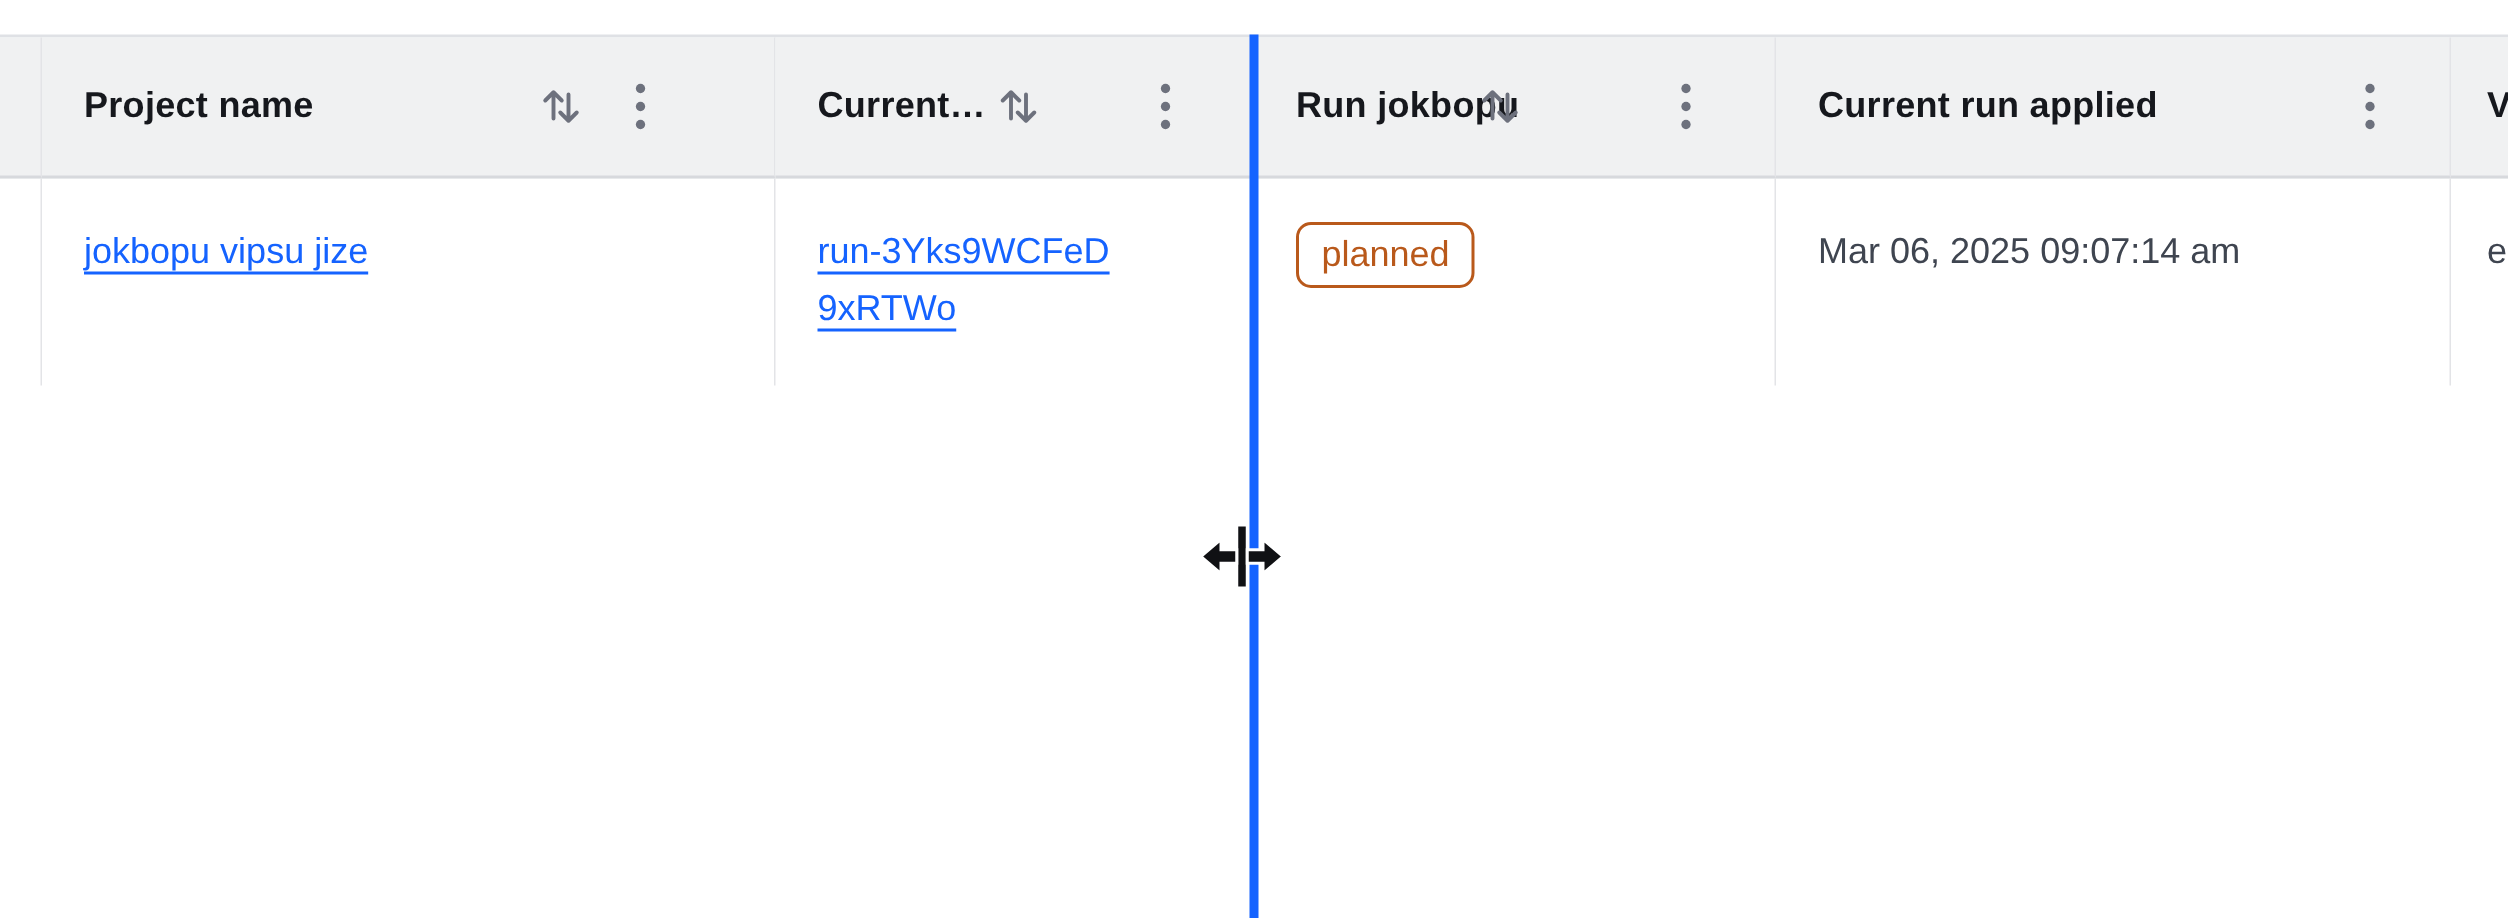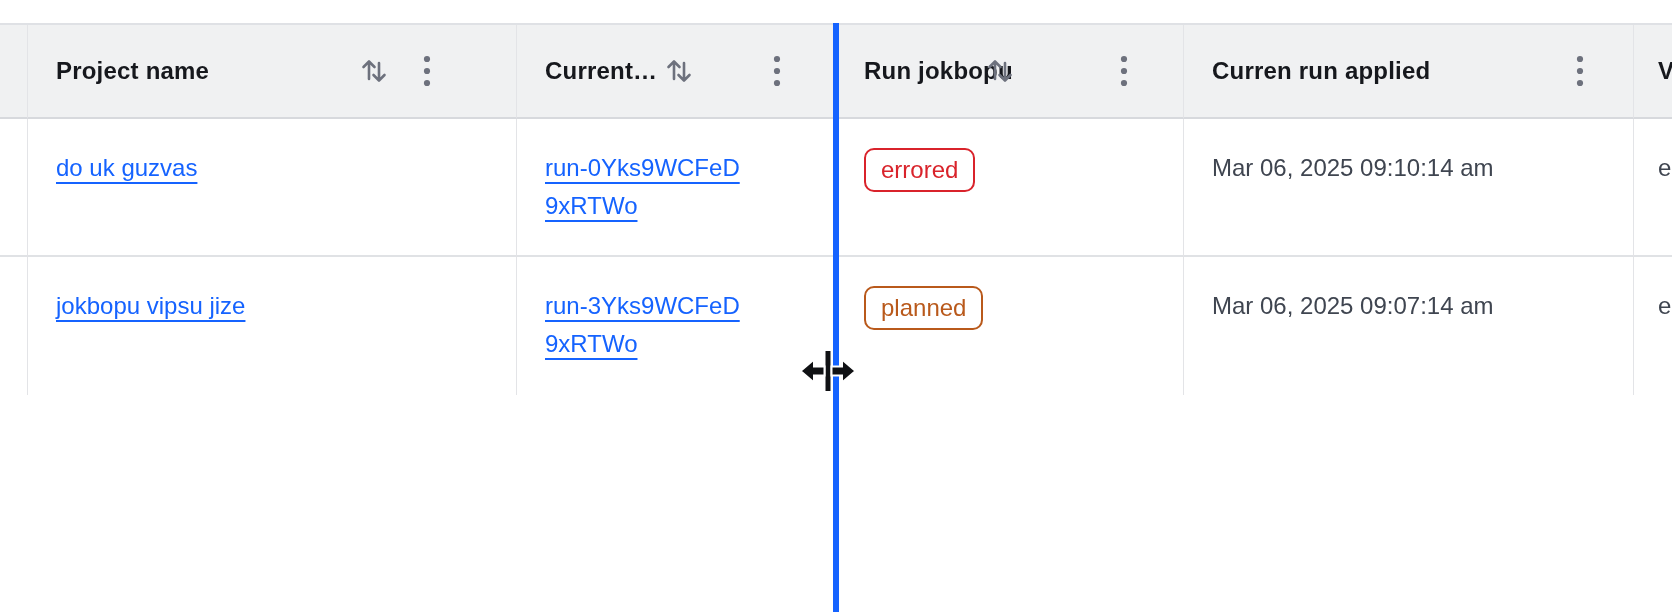--- a/index.html
+++ b/index.html
@@ -107,51 +107,37 @@
             <svg width="8" height="32" viewBox="0 0 8 32">
                 <g fill="var(--icon)">
                   <circle cx="4" cy="4" r="3.1"></circle>
                   <circle cx="4" cy="16" r="3.1"></circle>
                   <circle cx="4" cy="28" r="3.1"></circle>
                 </g>
               </svg>
           </button>
         </th>
         <th class="th-applied">
-          <span>Curren run applied</span>
+          <span>Current run applied</span>
           <button class="hdr-icon kebab">
             <svg width="8" height="32" viewBox="0 0 8 32">
                 <g fill="var(--icon)">
                   <circle cx="4" cy="4" r="3.1"></circle>
                   <circle cx="4" cy="16" r="3.1"></circle>
                   <circle cx="4" cy="28" r="3.1"></circle>
                 </g>
               </svg>
           </button>
         </th>
         <th class="partial-col">
           <span>V</span>
         </th>
       </tr>
     </thead>
     <tbody>
-      <tr>
-        <td></td>
-        <td>
-          <a class="cell-link">do uk guzvas</a>
-        </td>
-        <td class="run-cell">
-          <a class="cell-link run-link">run-0Yks9WCFeD<br>9xRTWo</a>
-        </td>
-        <td class="status-cell">
-          <span class="badge errored">errored</span>
-        </td>
-        <td>Mar 06, 2025 09:10:14 am</td>
-        <td class="partial-cell">e</td>
-      </tr>
       <tr>
         <td></td>
         <td>
           <a class="cell-link">jokbopu vipsu jize</a>
         </td>
         <td class="run-cell">
           <a class="cell-link run-link">run-3Yks9WCFeD<br>9xRTWo</a>
         </td>
         <td class="status-cell">
           <span class="badge planned">planned</span>

